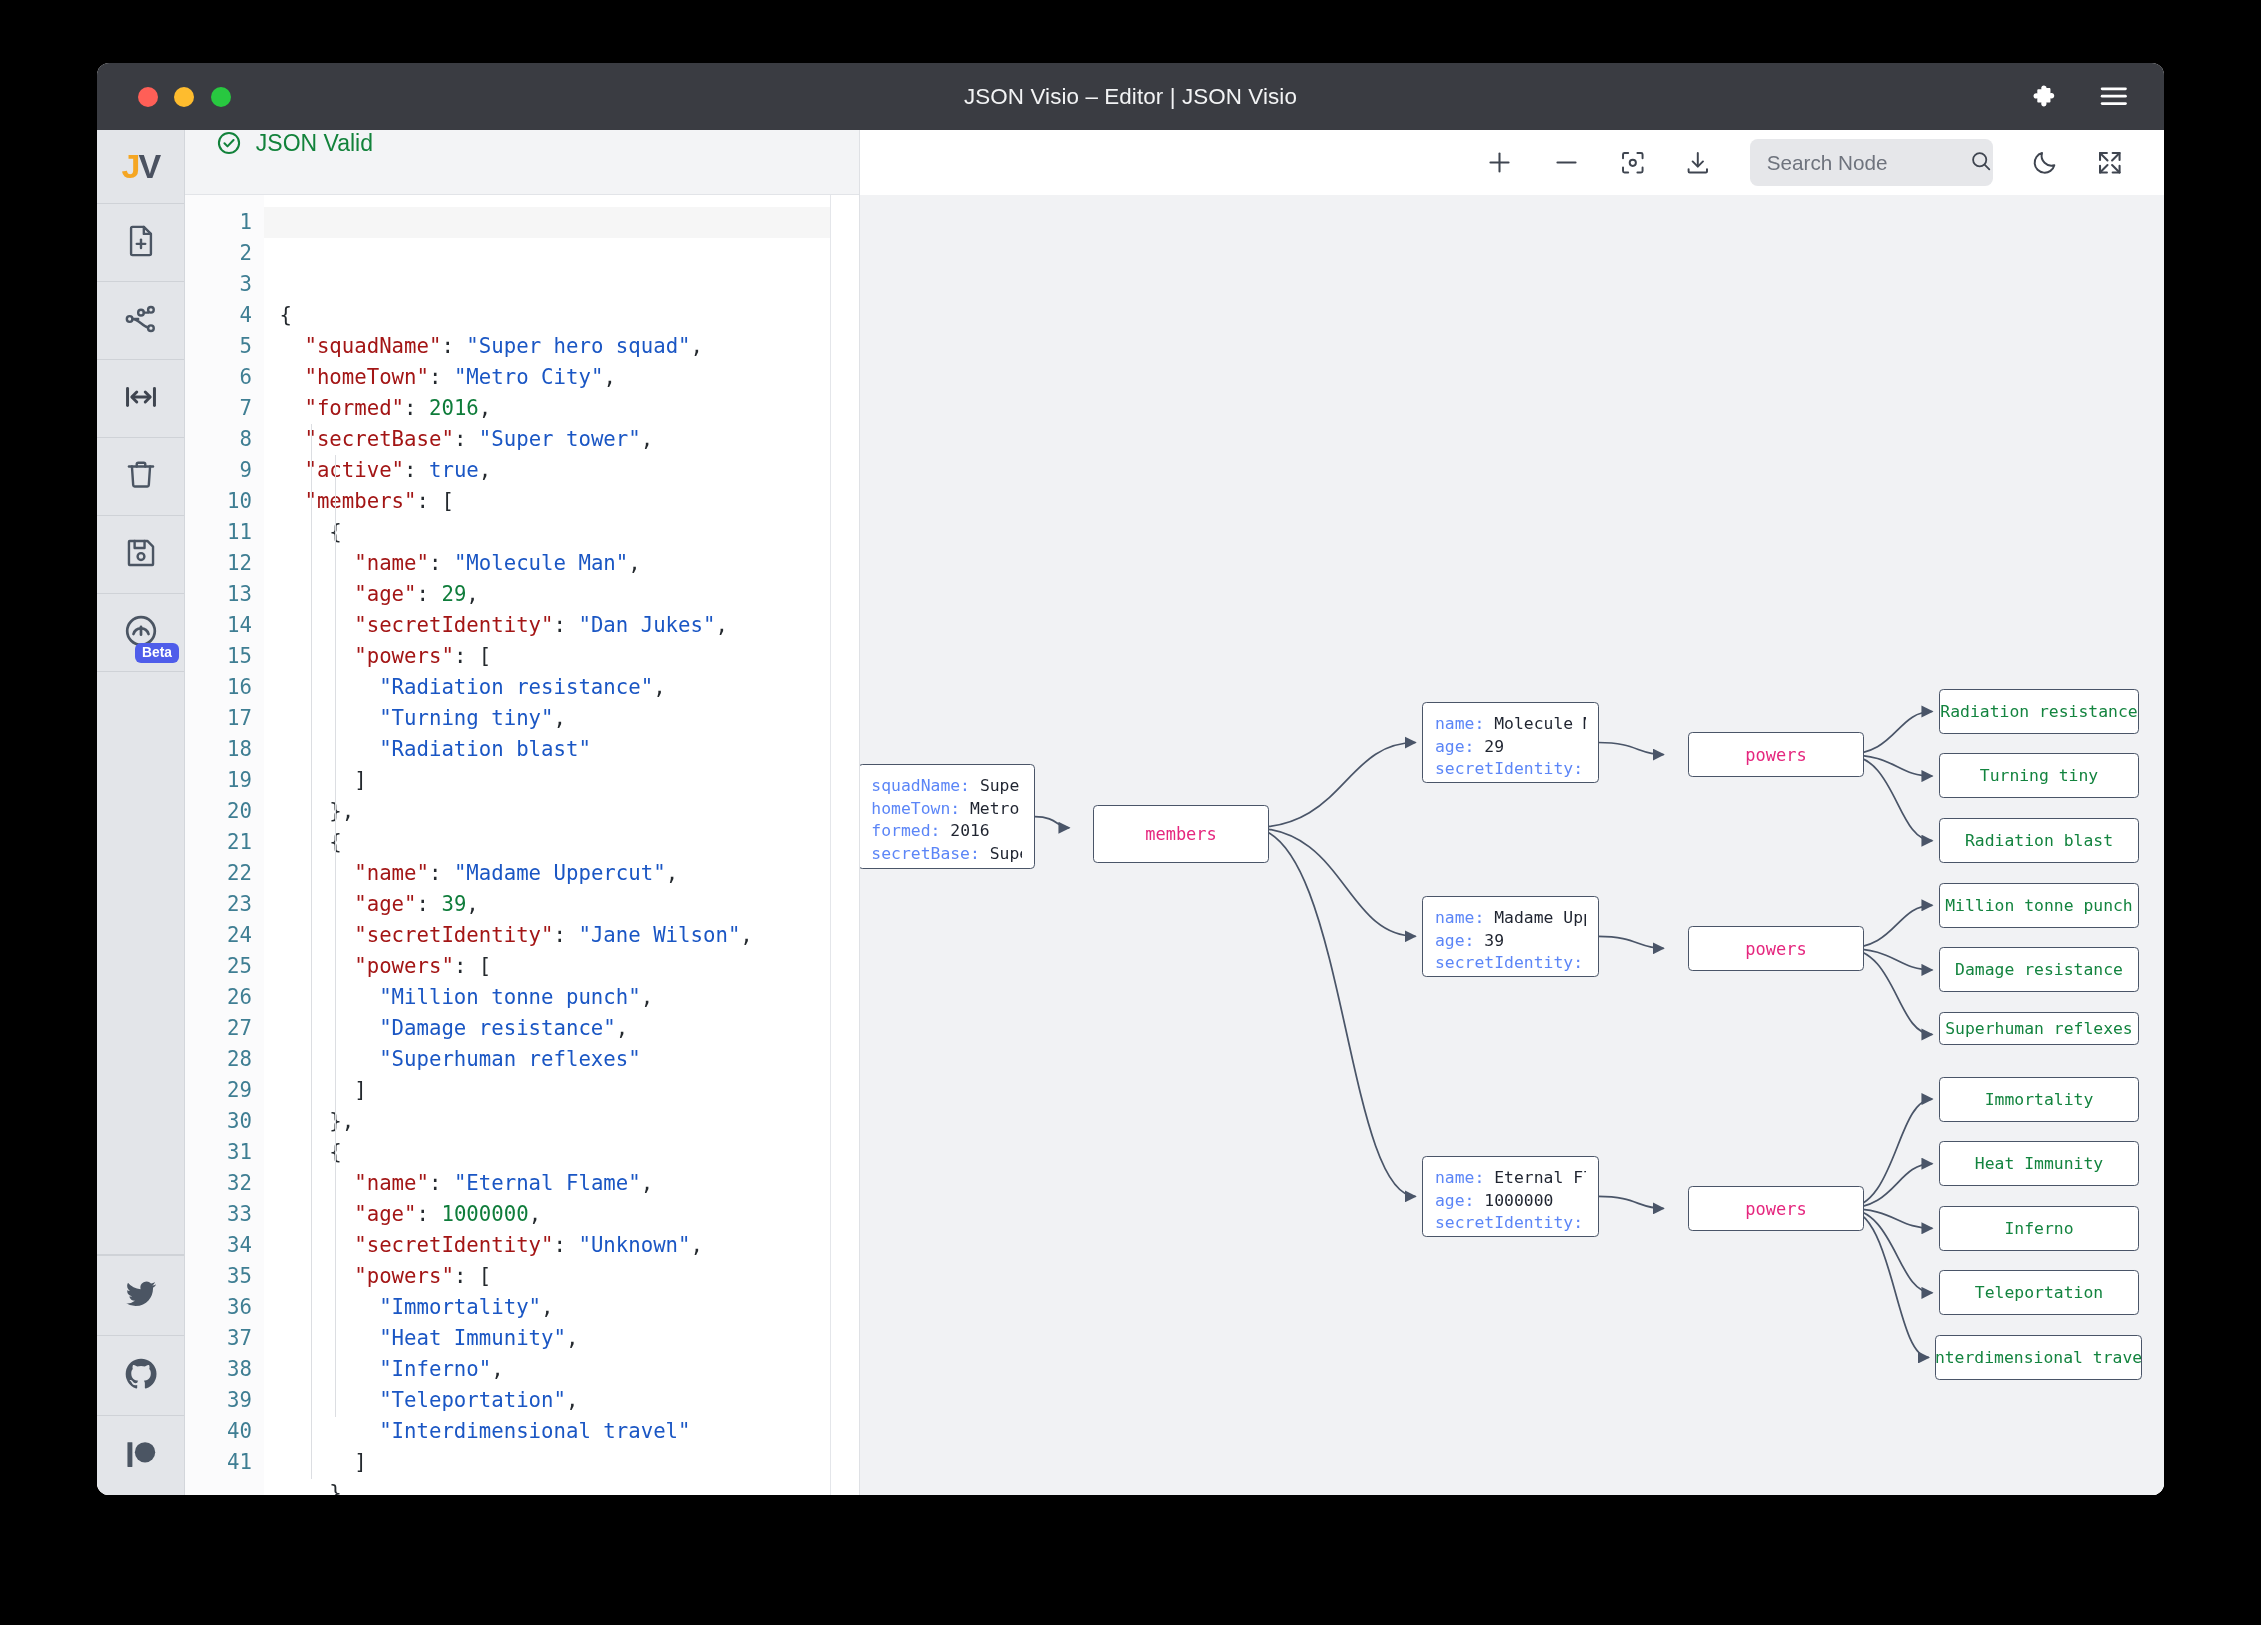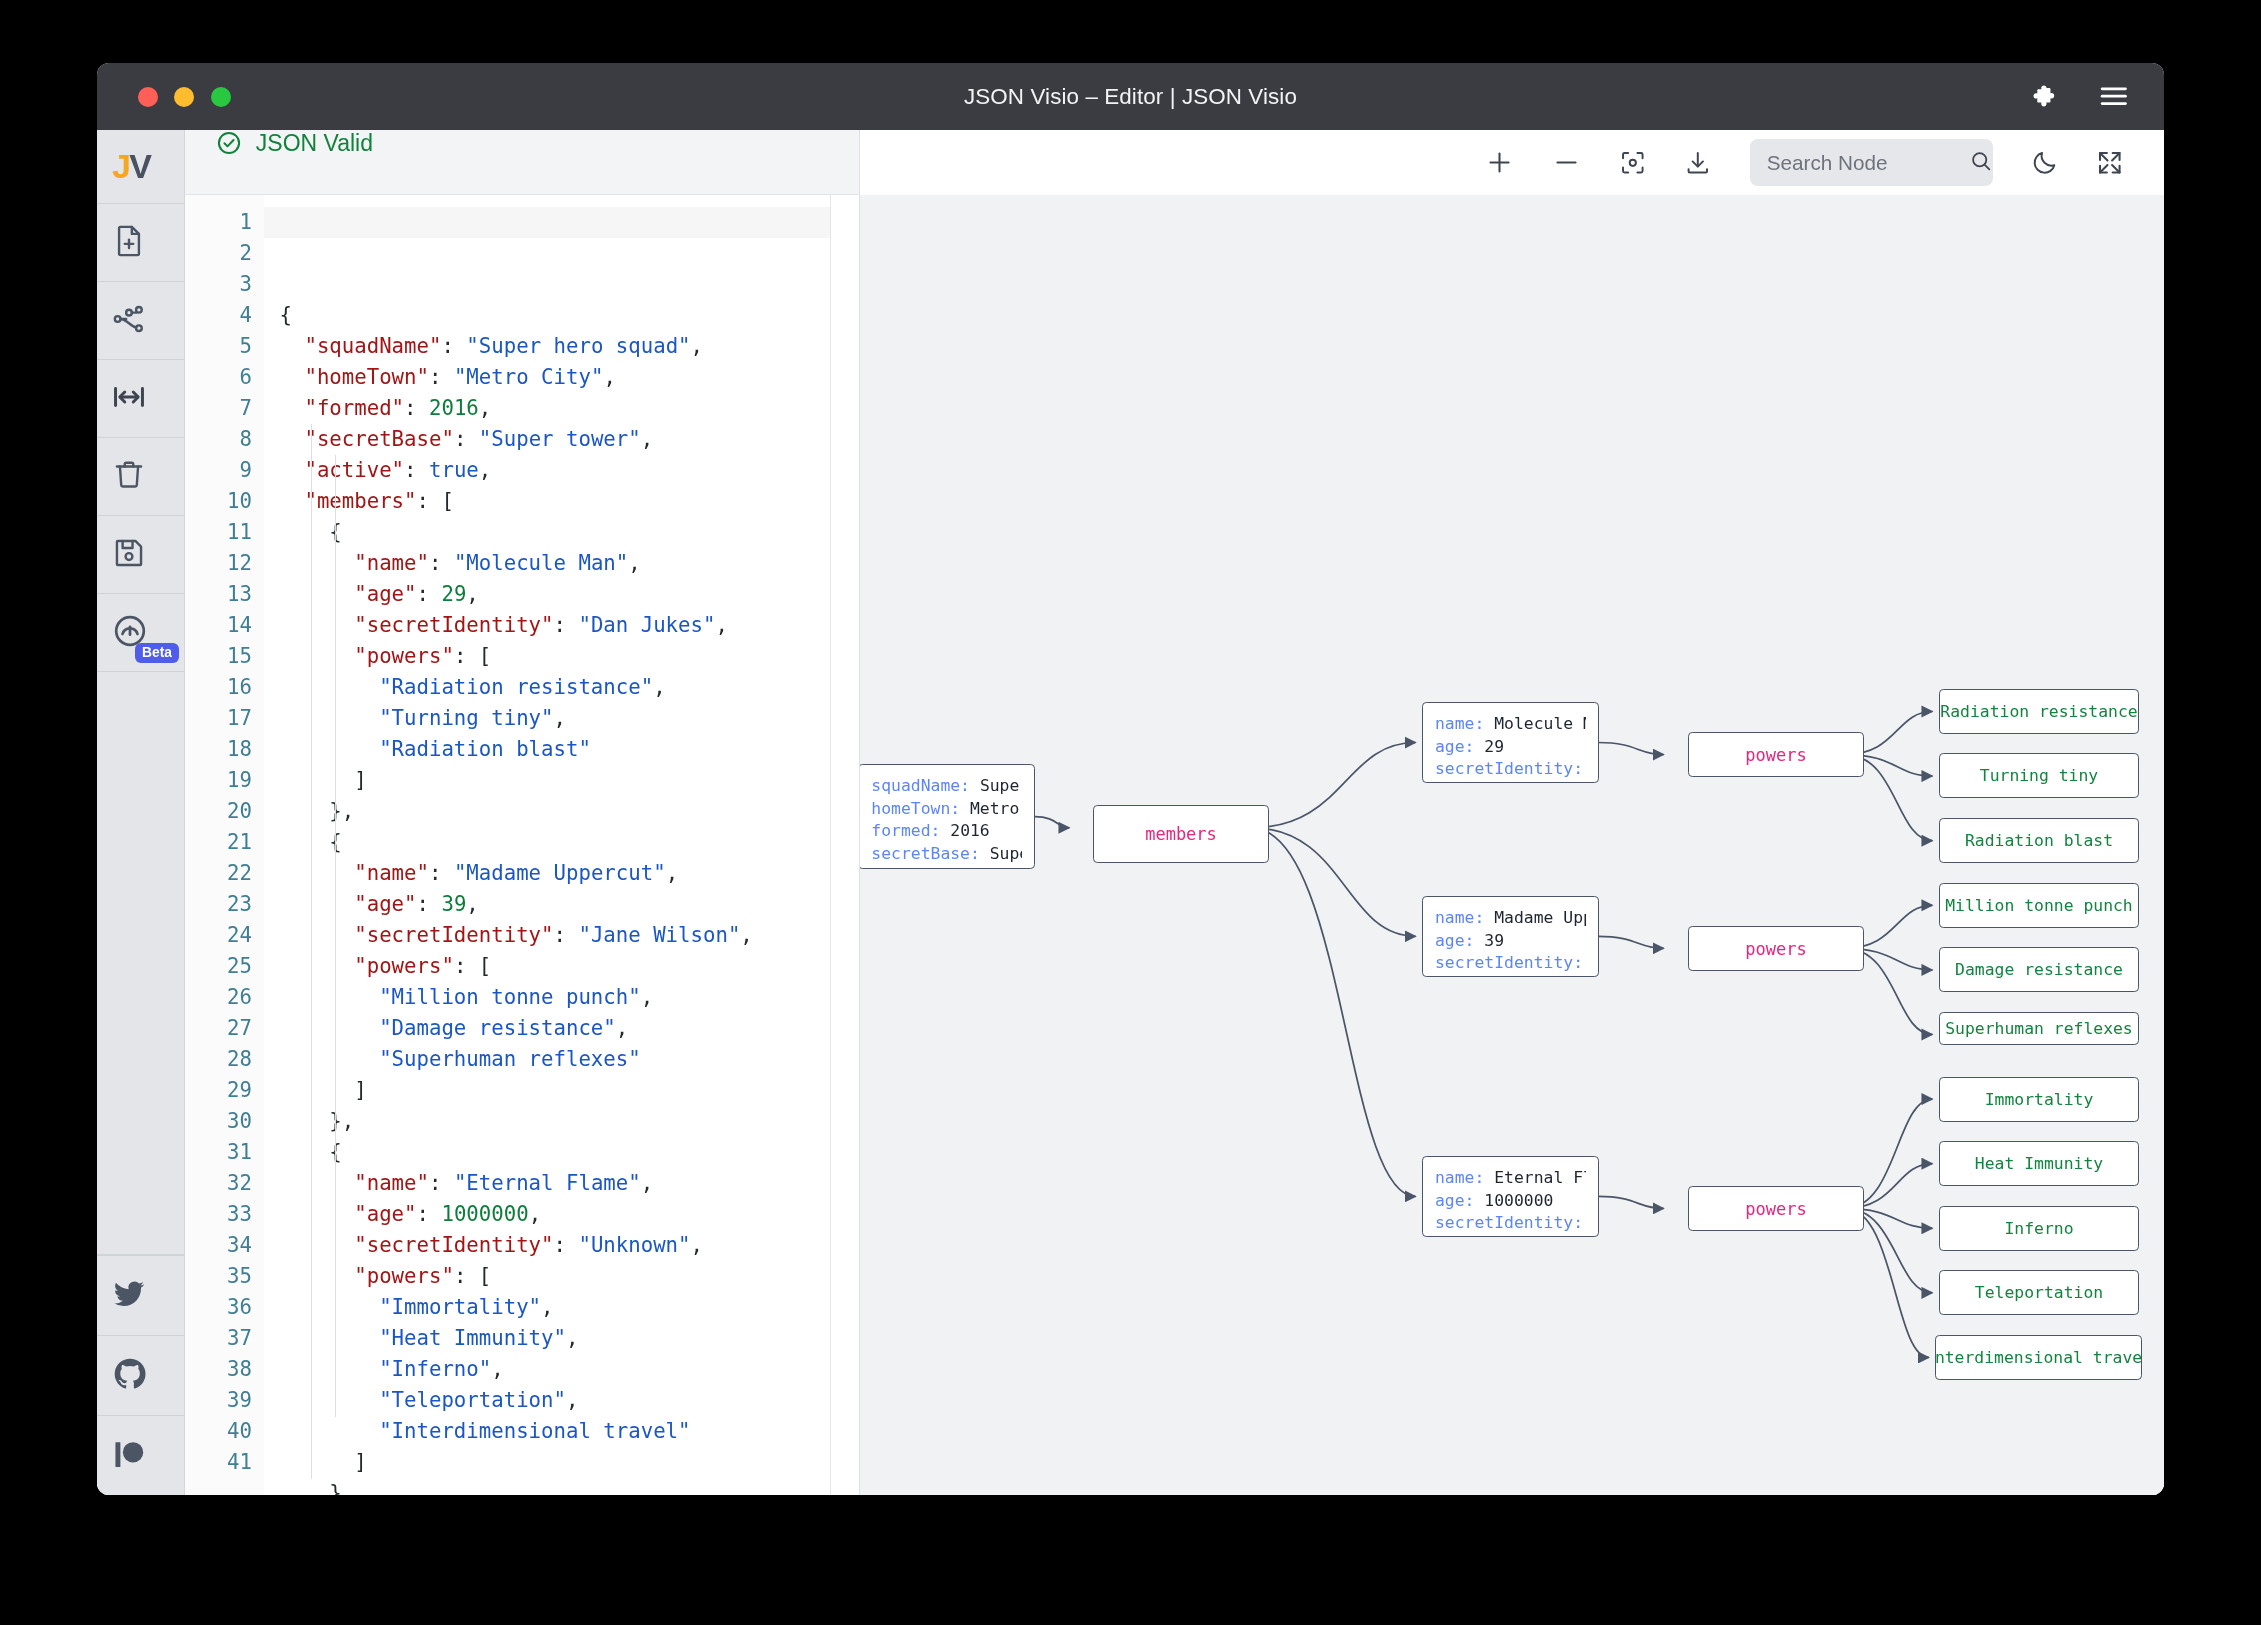--- a/index.html
+++ b/index.html
@@ -52,25 +52,24 @@
   
   .rail {
     width: 88px; flex: 0 0 88px;
     background: #e3e5e9;
     display: flex; flex-direction: column; align-items: center;
     border-right: 0.9px solid #d3d6db;
   }
   .rail-item {
     width: 100%;
     height: 78px;
-    display: flex; align-items: center; justify-content: flex-start;
+    display: flex; align-items: center; justify-content: center;
     border-bottom: 0.9px solid #cfd2d7;
     position: relative;
     color: #4b5563;
-    padding-left: 15px;
   }
   .rail-item:first-child { height: 74px; }
   .rail-logo { font-size: 34px; font-weight: 700; letter-spacing: -1.7px; }
   .rail-logo .j { color: #f5a623; }
   .rail-logo .v { color: #4a5160; }
   .rail-spacer { flex: 1; border-right: none; }
   .beta-badge {
     position: absolute;
     right: 5.2px; bottom: 7.8px;
     background: #4f5dea;

